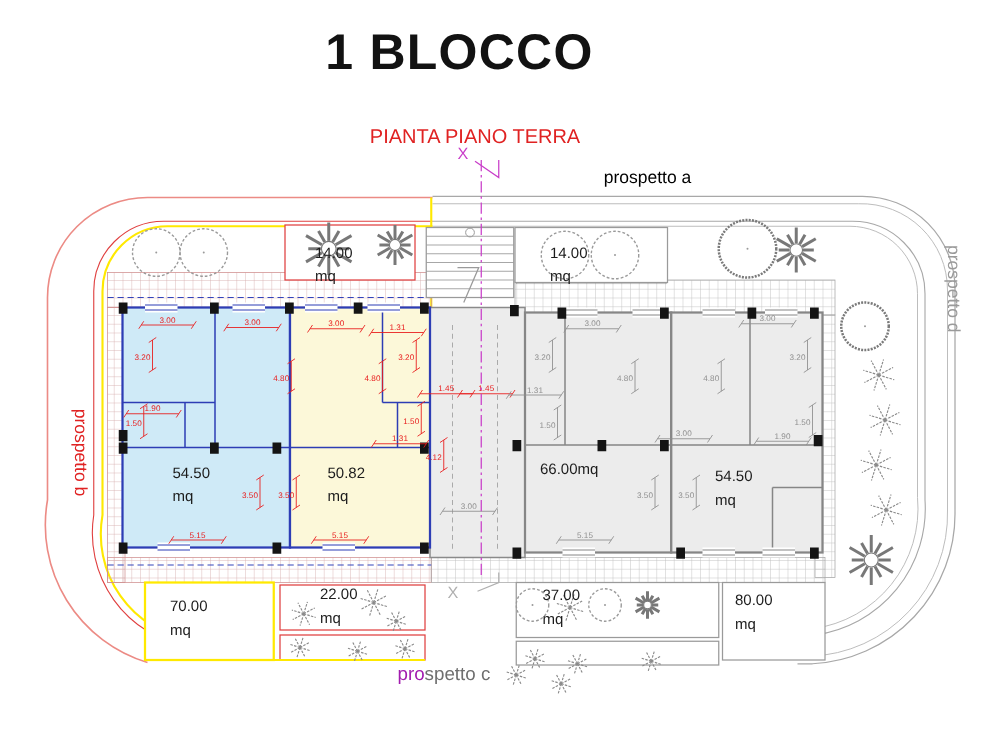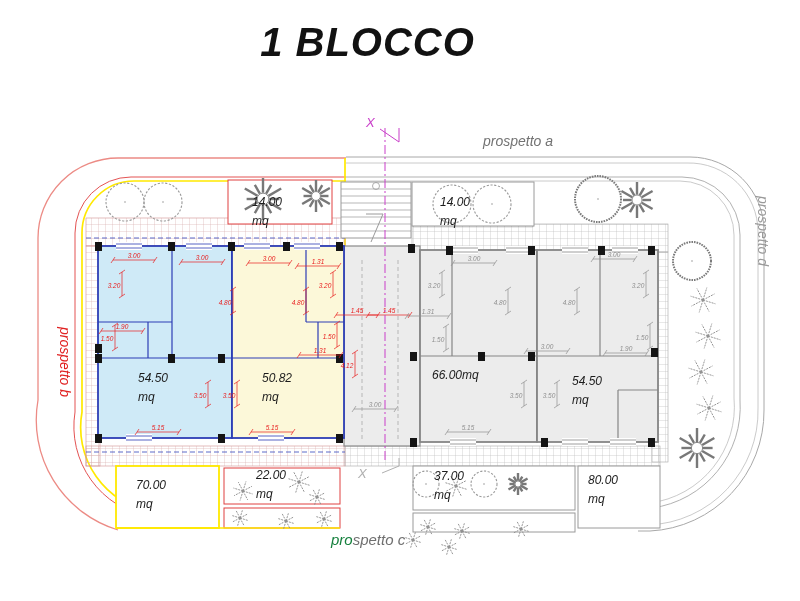--- a/index.html
+++ b/index.html
@@ -1,29 +1,29 @@
 <!DOCTYPE html>
 <html><head>
 <meta charset="utf-8">
 <style>
   html,body{margin:0;padding:0;background:#fff;}
   #page{position:relative;width:800px;height:601px;background:#fff;overflow:hidden;
-        font-family:"Liberation Sans",sans-serif;font-style:italic;}
+        font-family:"Liberation Sans",sans-serif;}
   #plan{position:absolute;left:0;top:0;}
   .txt{position:absolute;white-space:nowrap;}
   #title{left:255px;top:20px;width:225px;text-align:center;font-size:40px;font-weight:bold;
          color:#121212;letter-spacing:1px;}
   #plan-title{left:280px;top:101px;width:200px;text-align:center;font-size:16px;color:#e02222;}
-  #prospetto-a{left:483px;top:133px;font-size:14px;color:#737373;}
+  #prospetto-a{left:483px;top:133px;font-size:14px;color:#000000;}
   #prospetto-b{left:4px;top:354px;width:122px;text-align:center;font-size:14px;color:#e02222;
                transform:rotate(90deg);}
   #prospetto-d{left:702px;top:223px;width:122px;text-align:center;font-size:14px;color:#9a9a9a;
                transform:rotate(90deg);}
   #prospetto-c{left:318px;top:531px;font-size:15px;color:#6f6f6f;}
-  #prospetto-c .red{color:#15803d;margin-left:13px;}
+  #prospetto-c .red{color:#a21caf;}
   #section-x-top{left:366px;top:115px;font-size:13px;color:#c93ec9;}
   #section-x-bottom{left:358px;top:466px;font-size:13px;color:#b0b0b0;}
   .area-label{position:absolute;font-size:12px;line-height:19px;color:#1c1c1c;}
   .area-label span{display:block;}
   .area-label.inline span{display:inline;}
 </style>
 </head>
 <body>
 
 <div id="page">
@@ -583,20 +583,21 @@
       </g>
 
     <g>
       <line x1="385" y1="128" x2="385" y2="462" stroke="#c93ec9" stroke-width="1" stroke-dasharray="9,3,2,3"></line>
       <path d="M380 129 L399 142 L399 128" fill="none" stroke="#c93ec9" stroke-width="1"></path>
       <path d="M399 458 L399 466 L382 473" fill="none" stroke="#b0b0b0" stroke-width="1"></path>
     </g>
   </svg>
 
   <div id="title" class="txt">1 BLOCCO</div>
+  <div id="plan-title" class="txt">PIANTA PIANO TERRA</div>
   <div id="prospetto-a" class="txt">prospetto a</div>
   <div id="prospetto-b" class="txt">prospetto b</div>
   <div id="prospetto-d" class="txt">prospetto d</div>
   <div id="prospetto-c" class="txt"><span class="red">pro</span><span>spetto c</span></div>
   <div id="section-x-top" class="txt">X</div>
   <div id="section-x-bottom" class="txt">X</div>
   <div id="labels">
       <div class="area-label" style="left: 252px; top: 193px;">
         <span>14.00</span>
         <span>mq</span>

